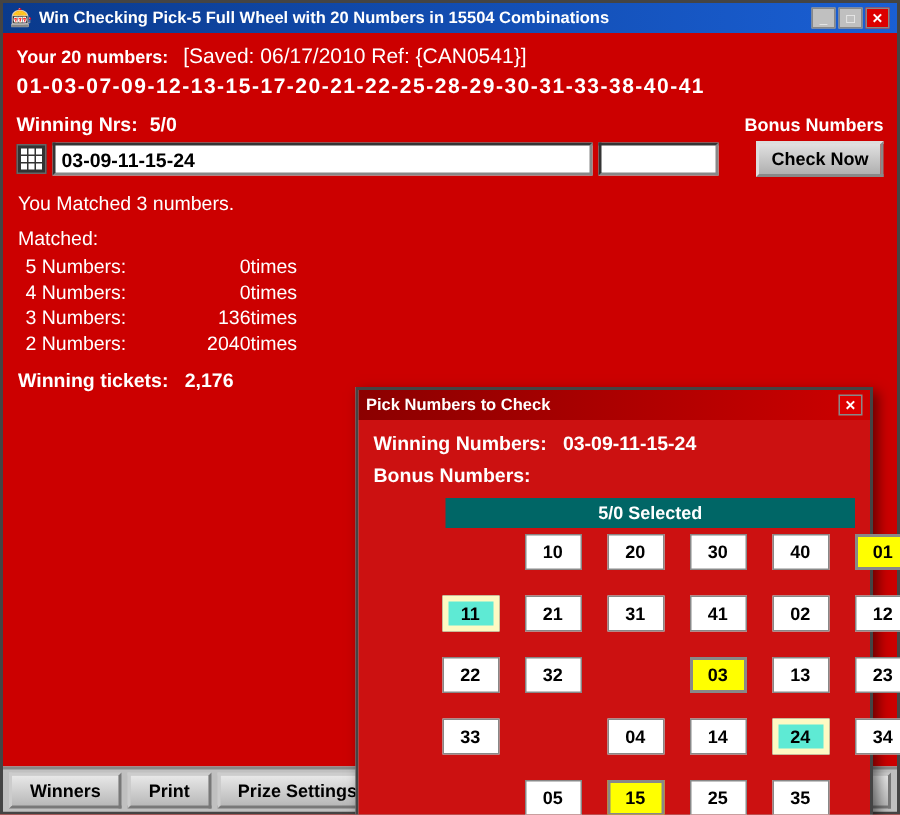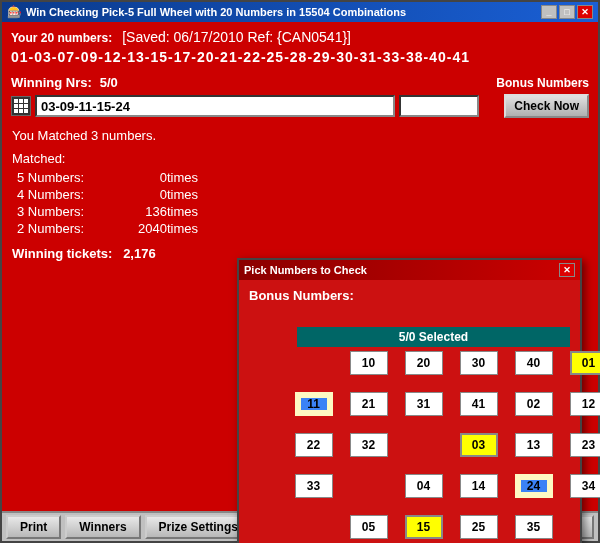--- a/index.html
+++ b/index.html
@@ -203,21 +203,21 @@
     .dialog-winning-line {
       color: white;
       font-size: 13px;
       font-weight: bold;
       margin-bottom: 6px;
     }
     .dialog-bonus-line {
       color: white;
       font-size: 13px;
       font-weight: bold;
-      margin-bottom: 24px;
+      margin-bottom: 8px;
     }
     .selected-count {
       text-align: center;
       background: #006666;
       color: white;
       font-size: 12px;
       font-weight: bold;
       padding: 3px;
       margin-bottom: 4px;
       margin-left: 48px;
@@ -236,21 +236,21 @@
       display: flex;
       align-items: center;
       justify-content: center;
       font-size: 12px;
       font-weight: bold;
       cursor: pointer;
       border: 1px solid #888;
     }
     .num-cell.white { background: white; color: black; }
     .num-cell.yellow { background: #ffff00; color: black; border: 2px solid #888; }
-    .num-cell.selected { background: #3b82f6; color: black; border: 6px solid #fef9c3; }
+    .num-cell.selected { background: #5eead4; color: black; border: 4px solid #fef9c3; }
     .num-cell.empty { background: transparent; border: none; cursor: default; }
 
     
     .bottom-toolbar {
       background: #c0c0c0;
       height: 30px;
       display: flex;
       align-items: center;
       border-top: 2px solid #888;
       padding: 2px 4px;
@@ -369,20 +369,25 @@
           </div>
         </div>
       </div>
 
       <div class="pick-dialog">
         <div class="dialog-title">
           <span>Pick Numbers to Check</span>
           <div class="dialog-close">✕</div>
         </div>
         <div class="dialog-body">
+          <div class="dialog-winning-line">
+            <span>Winning Numbers:</span>
+            &nbsp;
+            <span>03-09-11-15-24</span>
+          </div>
           <div class="dialog-bonus-line">Bonus Numbers:</div>
           <div class="selected-count">5/0 Selected</div>
           <div class="number-grid" id="number-grid">
           <div class="num-cell empty"></div>
               <div class="num-cell white">10</div>
               <div class="num-cell white">20</div>
               <div class="num-cell white">30</div>
               <div class="num-cell white">40</div>
               <div class="num-cell yellow">01</div>
               <div class="num-cell selected">11</div>
@@ -416,20 +421,20 @@
               <div class="num-cell empty"></div>
             </div>
 
         </div>
 
       </div>
     </div>
   </div>
 
   <div class="bottom-toolbar">
+    <button class="toolbar-btn">Winners</button>
     <button class="toolbar-btn">Print</button>
-    <button class="toolbar-btn">Winners</button>
     <button class="toolbar-btn">Prize Settings</button>
     <button class="toolbar-btn">Check History</button>
     <div class="toolbar-spacer"></div>
     <button class="toolbar-ok">OK</button>
   </div>
 </div>
 
 </body></html>

